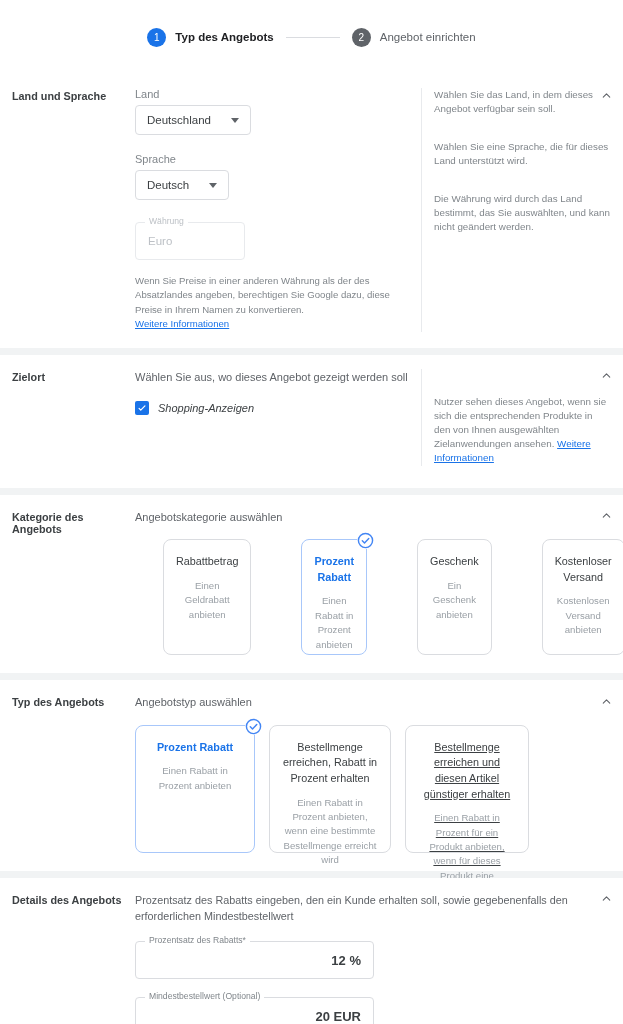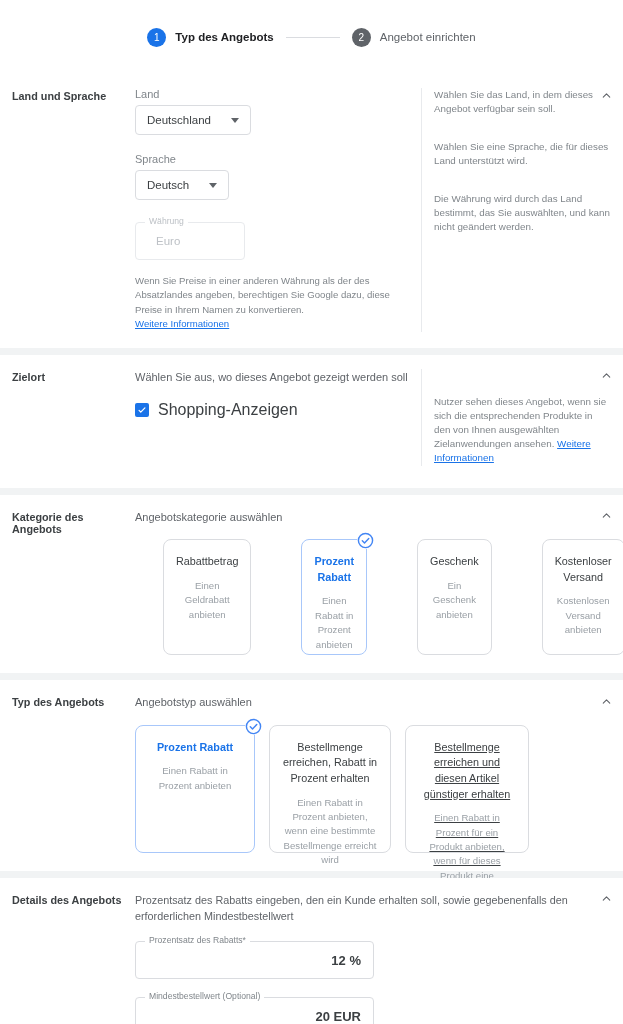--- a/index.html
+++ b/index.html
@@ -145,21 +145,21 @@
     white-space: nowrap;
   }
   .outlined .value {
     width: 100%;
     text-align: right;
     padding: 0 12px;
     font-size: 13px;
     color: #3c4043;
     font-weight: 600;
   }
-  .outlined.disabled { background: #fff; border-color: #e8eaed; padding-left: 8px; }
+  .outlined.disabled { background: #fff; border-color: #e8eaed; }
   .outlined.disabled .notch { color: #bdc1c6; }
   .outlined.disabled .value {
     text-align: left;
     color: #bdc1c6;
     font-weight: 400;
     font-size: 11.5px;
   }
 
   .fineprint {
     font-size: 9.6px;
@@ -175,21 +175,21 @@
   }
   .checkbox {
     width: 14px; height: 14px;
     border-radius: 2px;
     background: #1a73e8;
     display: flex; align-items: center; justify-content: center;
     flex: none;
     cursor: pointer;
   }
   .checkbox svg { display: block; }
-  .checkrow-label { font-size: 16px; color: #3c4043; }
+  .checkrow-label { font-size: 11px; color: #3c4043; font-style: italic; }
 
   .section-prompt {
     font-size: 11px;
     color: #5f6368;
     line-height: 1.5;
   }
 
   
   .cards-row {
     display: flex;

